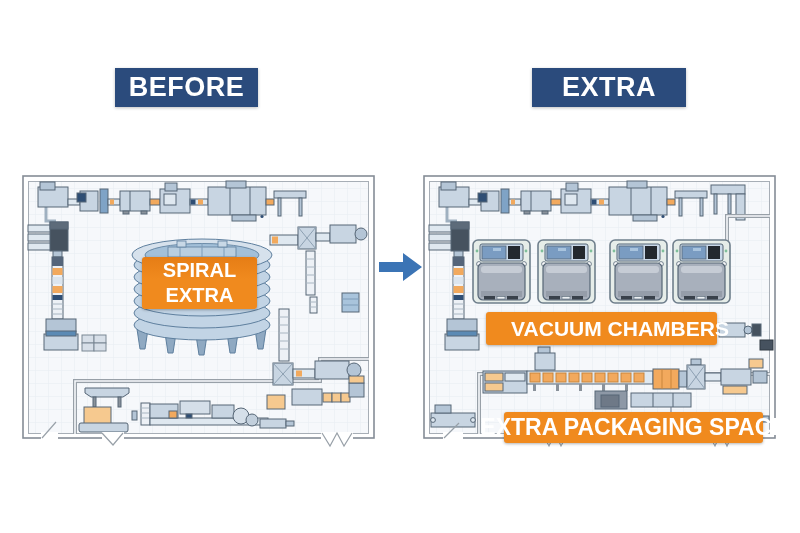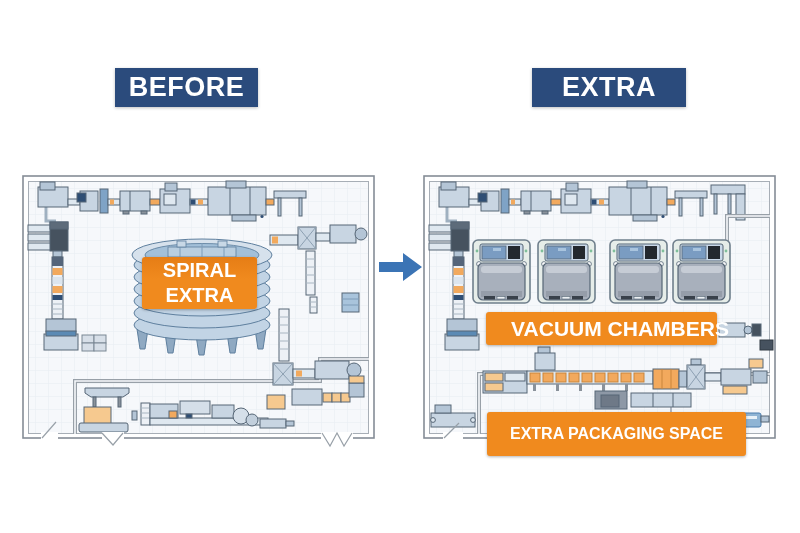--- a/index.html
+++ b/index.html
@@ -17,21 +17,21 @@
   .plan{position:absolute;width:353px;height:266px;overflow:visible;margin-top:44px;}
   #plan-before{left:22px;top:131px;}
   #plan-after{left:423px;top:131px;}
   .plan > svg{position:absolute;left:0;top:0;display:block;}
   .tag{position:absolute;display:flex;align-items:center;justify-content:center;
     background:var(--accent-orange);color:#fff;font-weight:bold;border-radius:3px;
     box-shadow:0 1px 3px rgba(0,0,0,.3);white-space:nowrap;text-align:center;}
   .tag-spiral{left:120px;top:82px;width:115px;height:52px;flex-direction:column;
     font-size:20px;line-height:25px;background:linear-gradient(180deg,#E67D15 0%,var(--accent-orange) 42%);}
   .tag-vacuum{left:63px;top:137px;width:231px;height:33px;font-size:21px;padding-left:37px;}
-  .tag-extra{left:487px;top:412px;width:259px;height:44px;font-size:16px;}
+  .tag-extra{left:504px;top:412px;width:259px;height:31px;font-size:23px;}
   .arrow-wrap{position:absolute;left:379px;top:252px;width:44px;height:30px;}
 </style>
 </head>
 <body>
 
 <div class="stage">
 
   <svg width="0" height="0" style="position:absolute" aria-hidden="true">
     <defs>
       <pattern id="grid" width="13" height="13" patternUnits="userSpaceOnUse">

